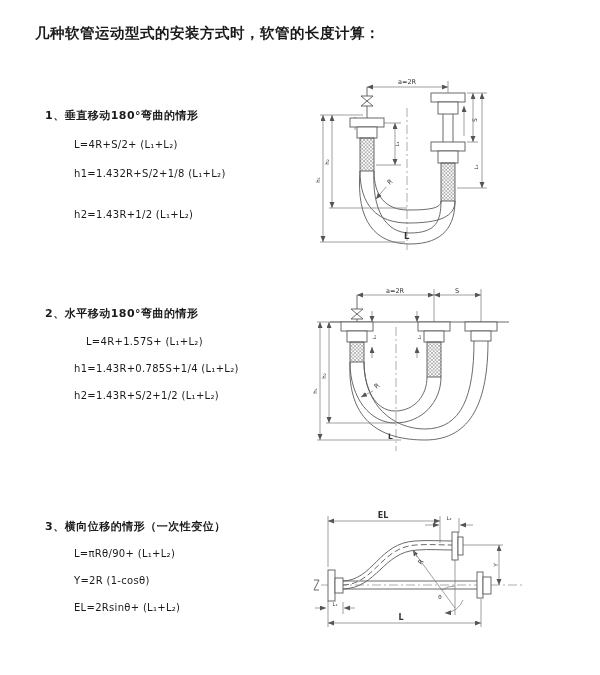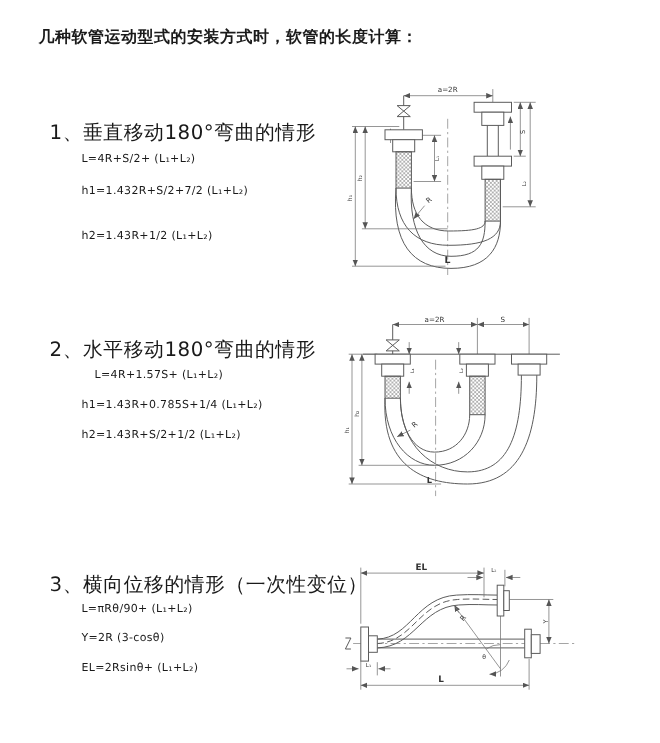--- a/index.html
+++ b/index.html
@@ -1,49 +1,49 @@
 <!DOCTYPE html>
 <html><head>
 <meta charset="utf-8">
 <style>
   html,body{margin:0;padding:0;}
   body{
     width:600px;height:675px;position:relative;background:#ffffff;overflow:hidden;
     font-family:"DejaVu Sans","Liberation Sans",sans-serif;color:#1a1a1a;
   }
   .page-title{position:absolute;left:35px;top:24px;font-size:14.5px;font-weight:bold;letter-spacing:.5px;}
-  .heading{position:absolute;font-size:18px;font-weight:normal;letter-spacing:.5px;}
+  .heading{position:absolute;font-size:11px;font-weight:bold;letter-spacing:.5px;}
   .formula{position:absolute;font-size:10px;letter-spacing:.3px;}
   svg{position:absolute;}
   svg text{font-family:"DejaVu Sans","Liberation Sans",sans-serif;fill:#333;}
   .mainln{stroke:#5a5a5a;stroke-width:.9;fill:none;}
   .dimln{stroke:#777;stroke-width:.7;fill:none;}
   .cl{stroke:#8a8a8a;stroke-width:.7;fill:none;stroke-dasharray:9 3 2 3;}
   .wrect{fill:#fff;stroke:#5a5a5a;stroke-width:.9;}
   .hrect{fill:url(#xh);stroke:#5a5a5a;stroke-width:.9;}
   .dsh{stroke-dasharray:6 3;}
 </style>
 </head>
 <body>
 
 <div class="page-title">几种软管运动型式的安装方式时，软管的长度计算：</div>
 
 <div class="heading" style="left:45px;top:108px">1、垂直移动180°弯曲的情形</div>
 <div class="formula" style="left:74px;top:139px">L=4R+S/2+ (L₁+L₂)</div>
-<div class="formula" style="left:74px;top:168px">h1=1.432R+S/2+7/2 (L₁+L₂)</div>
+<div class="formula" style="left:74px;top:168px">h1=1.432R+S/2+1/8 (L₁+L₂)</div>
 <div class="formula" style="left:74px;top:209px">h2=1.43R+1/2 (L₁+L₂)</div>
 
 <div class="heading" style="left:45px;top:306px">2、水平移动180°弯曲的情形</div>
 <div class="formula" style="left:86px;top:336px">L=4R+1.57S+ (L₁+L₂)</div>
 <div class="formula" style="left:74px;top:363px">h1=1.43R+0.785S+1/4 (L₁+L₂)</div>
 <div class="formula" style="left:74px;top:390px">h2=1.43R+S/2+1/2 (L₁+L₂)</div>
 
 <div class="heading" style="left:45px;top:519px">3、横向位移的情形（一次性变位）</div>
 <div class="formula" style="left:74px;top:548px">L=πRθ/90+ (L₁+L₂)</div>
-<div class="formula" style="left:74px;top:575px">Y=2R (3-cosθ)</div>
+<div class="formula" style="left:74px;top:575px">Y=2R (1-cosθ)</div>
 <div class="formula" style="left:74px;top:602px">EL=2Rsinθ+ (L₁+L₂)</div>
 
 <svg style="left:315px;top:70px" width="250" height="185" viewBox="0 0 250 185">
   <defs>
     <marker id="ah" refX="6" refY="2.5" markerWidth="8" markerHeight="8" orient="auto-start-reverse" markerUnits="userSpaceOnUse">
       <path d="M0,0 L6,2.5 L0,5 Z" fill="#555"></path>
     </marker>
     <pattern id="xh" width="3.5" height="3.5" patternUnits="userSpaceOnUse">
       <path d="M0,3.5 L3.5,0 M0,0 L3.5,3.5" stroke="#8d8d8d" stroke-width="0.6"></path>
     </pattern>

